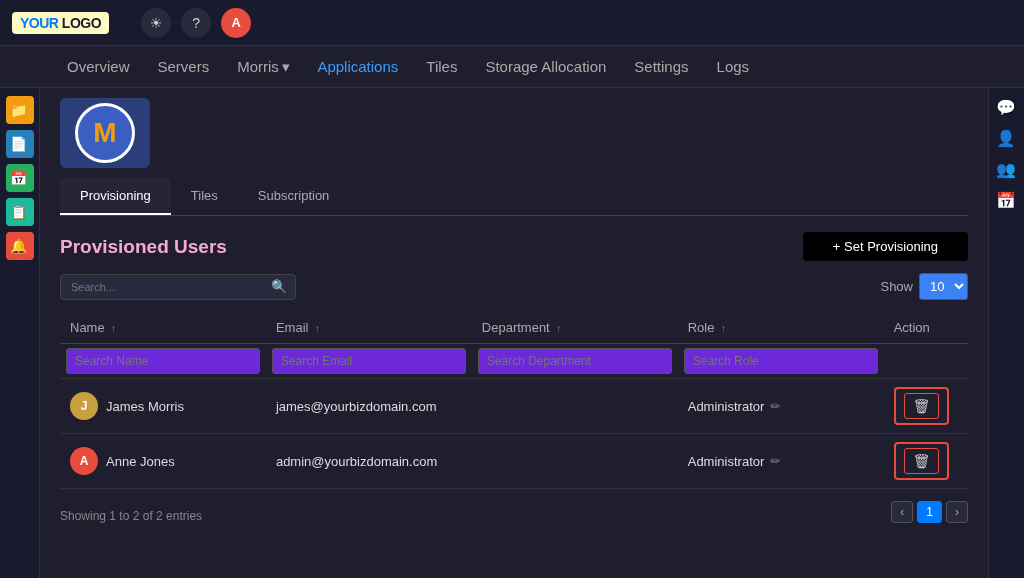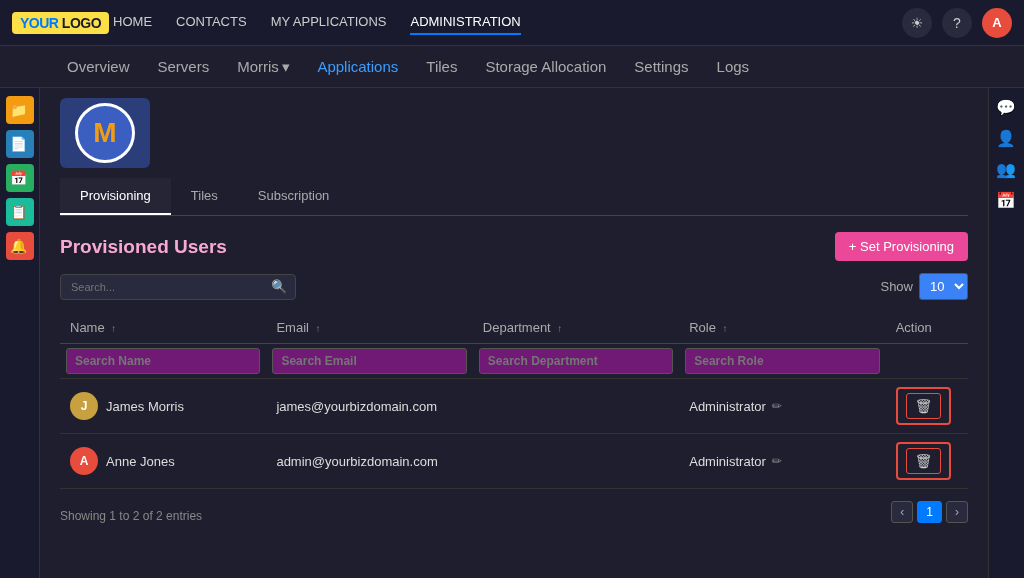--- a/index.html
+++ b/index.html
@@ -1,20 +1,20 @@
 <!DOCTYPE html>
 <html><head>
   <meta charset="utf-8">
   <style>
     * { box-sizing: border-box; margin: 0; padding: 0; }
     body { font-family: -apple-system, BlinkMacSystemFont, 'Segoe UI', sans-serif; background: #1a1a2e; color: #fff; height: 578px; overflow: hidden; display: flex; flex-direction: column; }
 
     
     .top-nav { background: #1a1a2e; display: flex; align-items: center; height: 46px; padding: 0 12px; border-bottom: 1px solid #333; flex-shrink: 0; }
-    .logo { background: #fde047; border-radius: 4px; padding: 3px 8px; margin-right: 4px; font-weight: 900; font-size: 14px; color: #1a1a2e; letter-spacing: -0.5px; }
+    .logo { background: #fef9c3; border-radius: 4px; padding: 3px 8px; margin-right: 32px; font-weight: 900; font-size: 14px; color: #1a1a2e; letter-spacing: -0.5px; }
     .logo span { color: #007bff; }
     .top-nav-links { display: flex; gap: 24px; flex: 1; }
     .top-nav-link { color: #ccc; font-size: 13px; text-decoration: none; padding: 4px 0; cursor: pointer; }
     .top-nav-link.active { color: #fff; border-bottom: 2px solid #007bff; }
     .top-nav-right { display: flex; gap: 10px; align-items: center; }
     .nav-icon-btn { width: 30px; height: 30px; border-radius: 50%; background: #2a2a3e; border: none; color: #ccc; cursor: pointer; display: flex; align-items: center; justify-content: center; font-size: 14px; }
     .avatar-btn { width: 30px; height: 30px; border-radius: 50%; background: #e74c3c; border: none; color: #fff; cursor: pointer; font-size: 13px; font-weight: bold; }
 
     
     .sub-nav { background: #1e1e2f; display: flex; align-items: center; height: 42px; padding: 0 60px 0 55px; border-bottom: 1px solid #333; flex-shrink: 0; }
@@ -45,37 +45,37 @@
 
     
     .tabs-bar { display: flex; border-bottom: 1px solid #444; margin: 0 20px; }
     .tab { padding: 10px 20px; font-size: 13px; cursor: pointer; color: #aaa; border-bottom: 2px solid transparent; }
     .tab.active { color: #fff; border-bottom: 2px solid #fff; background: #252535; }
 
     
     .provisioned-section { padding: 16px 20px; }
     .section-header { display: flex; justify-content: space-between; align-items: center; margin-bottom: 12px; }
     .section-title { font-size: 19px; font-weight: 600; color: #f9a8d4; }
-    .btn-set-provisioning { background: #ec4899; color: #fff; border: none; padding: 7px 14px; border-radius: 4px; font-size: 13px; cursor: pointer; white-space: nowrap; }
+    .btn-set-provisioning { background: #000000; color: #fff; border: none; padding: 7px 30px; border-radius: 4px; font-size: 13px; cursor: pointer; white-space: nowrap; }
 
     
     .search-bar-row { display: flex; align-items: center; margin-bottom: 12px; justify-content: space-between; }
     .search-input-wrap { position: relative; display: flex; align-items: center; }
     .search-input { background: #2a2a3e; border: 1px solid #444; border-radius: 4px; padding: 6px 32px 6px 10px; color: #ec4899; font-size: 11px; width: 236px; outline: none; }
     .search-icon-btn { position: absolute; right: 8px; color: #888; font-size: 13px; }
     .show-select-wrap { display: flex; align-items: center; gap: 6px; font-size: 13px; color: #aaa; }
     .show-select { background: #3b82f6; border: 1px solid #555; color: #fff; padding: 4px 6px; border-radius: 3px; font-size: 13px; cursor: pointer; }
 
     
     .data-table { width: 100%; border-collapse: collapse; font-size: 13px; }
     .data-table th { text-align: left; padding: 8px 10px; color: #aaa; font-weight: 500; border-bottom: 1px solid #444; white-space: nowrap; }
     .col-sort { display: inline-block; margin-left: 3px; color: #888; font-size: 10px; }
     .data-table td { padding: 8px 10px; border-bottom: 1px solid #333; vertical-align: middle; color: #ddd; }
     .filter-row td { padding: 4px 6px; }
-    .filter-input { background: #701a75; border: 1px solid #555; border-radius: 3px; padding: 5px 8px; color: #aaa; font-size: 12px; width: 100%; outline: none; font-weight: bold; }
+    .filter-input { background: #6d28d9; border: 1px solid #555; border-radius: 3px; padding: 5px 8px; color: #aaa; font-size: 12px; width: 100%; outline: none; }
 
     
     .user-avatar { width: 28px; height: 28px; border-radius: 50%; display: inline-flex; align-items: center; justify-content: center; font-size: 12px; font-weight: bold; color: #fff; margin-right: 8px; }
     .avatar-j { background: #c8a040; }
     .avatar-a { background: #e74c3c; }
     .user-cell { display: flex; align-items: center; }
     .role-cell { display: flex; align-items: center; gap: 6px; }
     .edit-icon { color: #888; cursor: pointer; font-size: 12px; }
     .delete-btn { background: transparent; border: 1px solid #e74c3c; border-radius: 3px; color: #ccc; padding: 4px 8px; cursor: pointer; font-size: 14px; }
     .action-cell { border: 2px solid #e74c3c; border-radius: 4px; padding: 4px 8px; display: inline-block; }
@@ -89,26 +89,20 @@
     
     .right-sidebar { width: 36px; background: #1a1a2e; display: flex; flex-direction: column; align-items: center; padding-top: 10px; gap: 12px; border-left: 1px solid #333; flex-shrink: 0; }
     .right-icon { color: #888; font-size: 16px; cursor: pointer; }
   </style>
 </head>
 <body>
 
 <nav class="top-nav">
   <div class="logo">
     <span>YOUR</span> LOGO
-  </div>
-  <div class="top-nav-links">
-    <a class="top-nav-link">HOME</a>
-    <a class="top-nav-link">CONTACTS</a>
-    <a class="top-nav-link">MY APPLICATIONS</a>
-    <a class="top-nav-link active">ADMINISTRATION</a>
   </div>
   <div class="top-nav-right">
     <button class="nav-icon-btn">☀</button>
     <button class="nav-icon-btn">?</button>
     <button class="avatar-btn">A</button>
   </div>
 </nav>
 
 <nav class="sub-nav">
   <div class="sub-nav-links">

